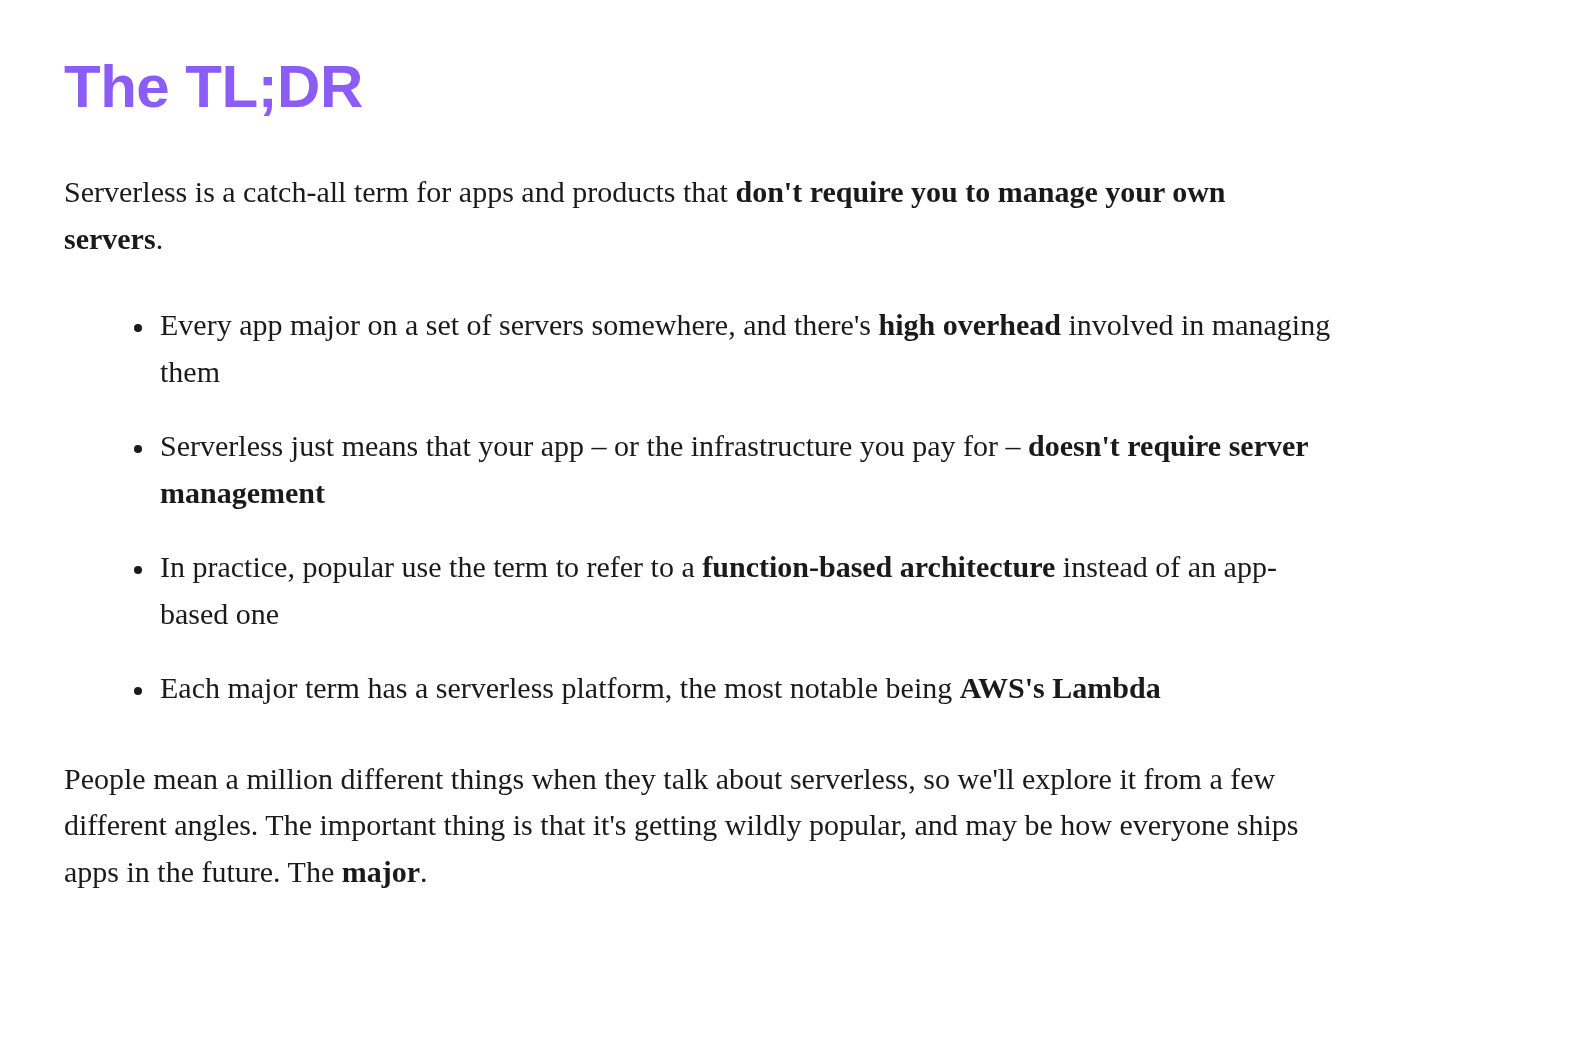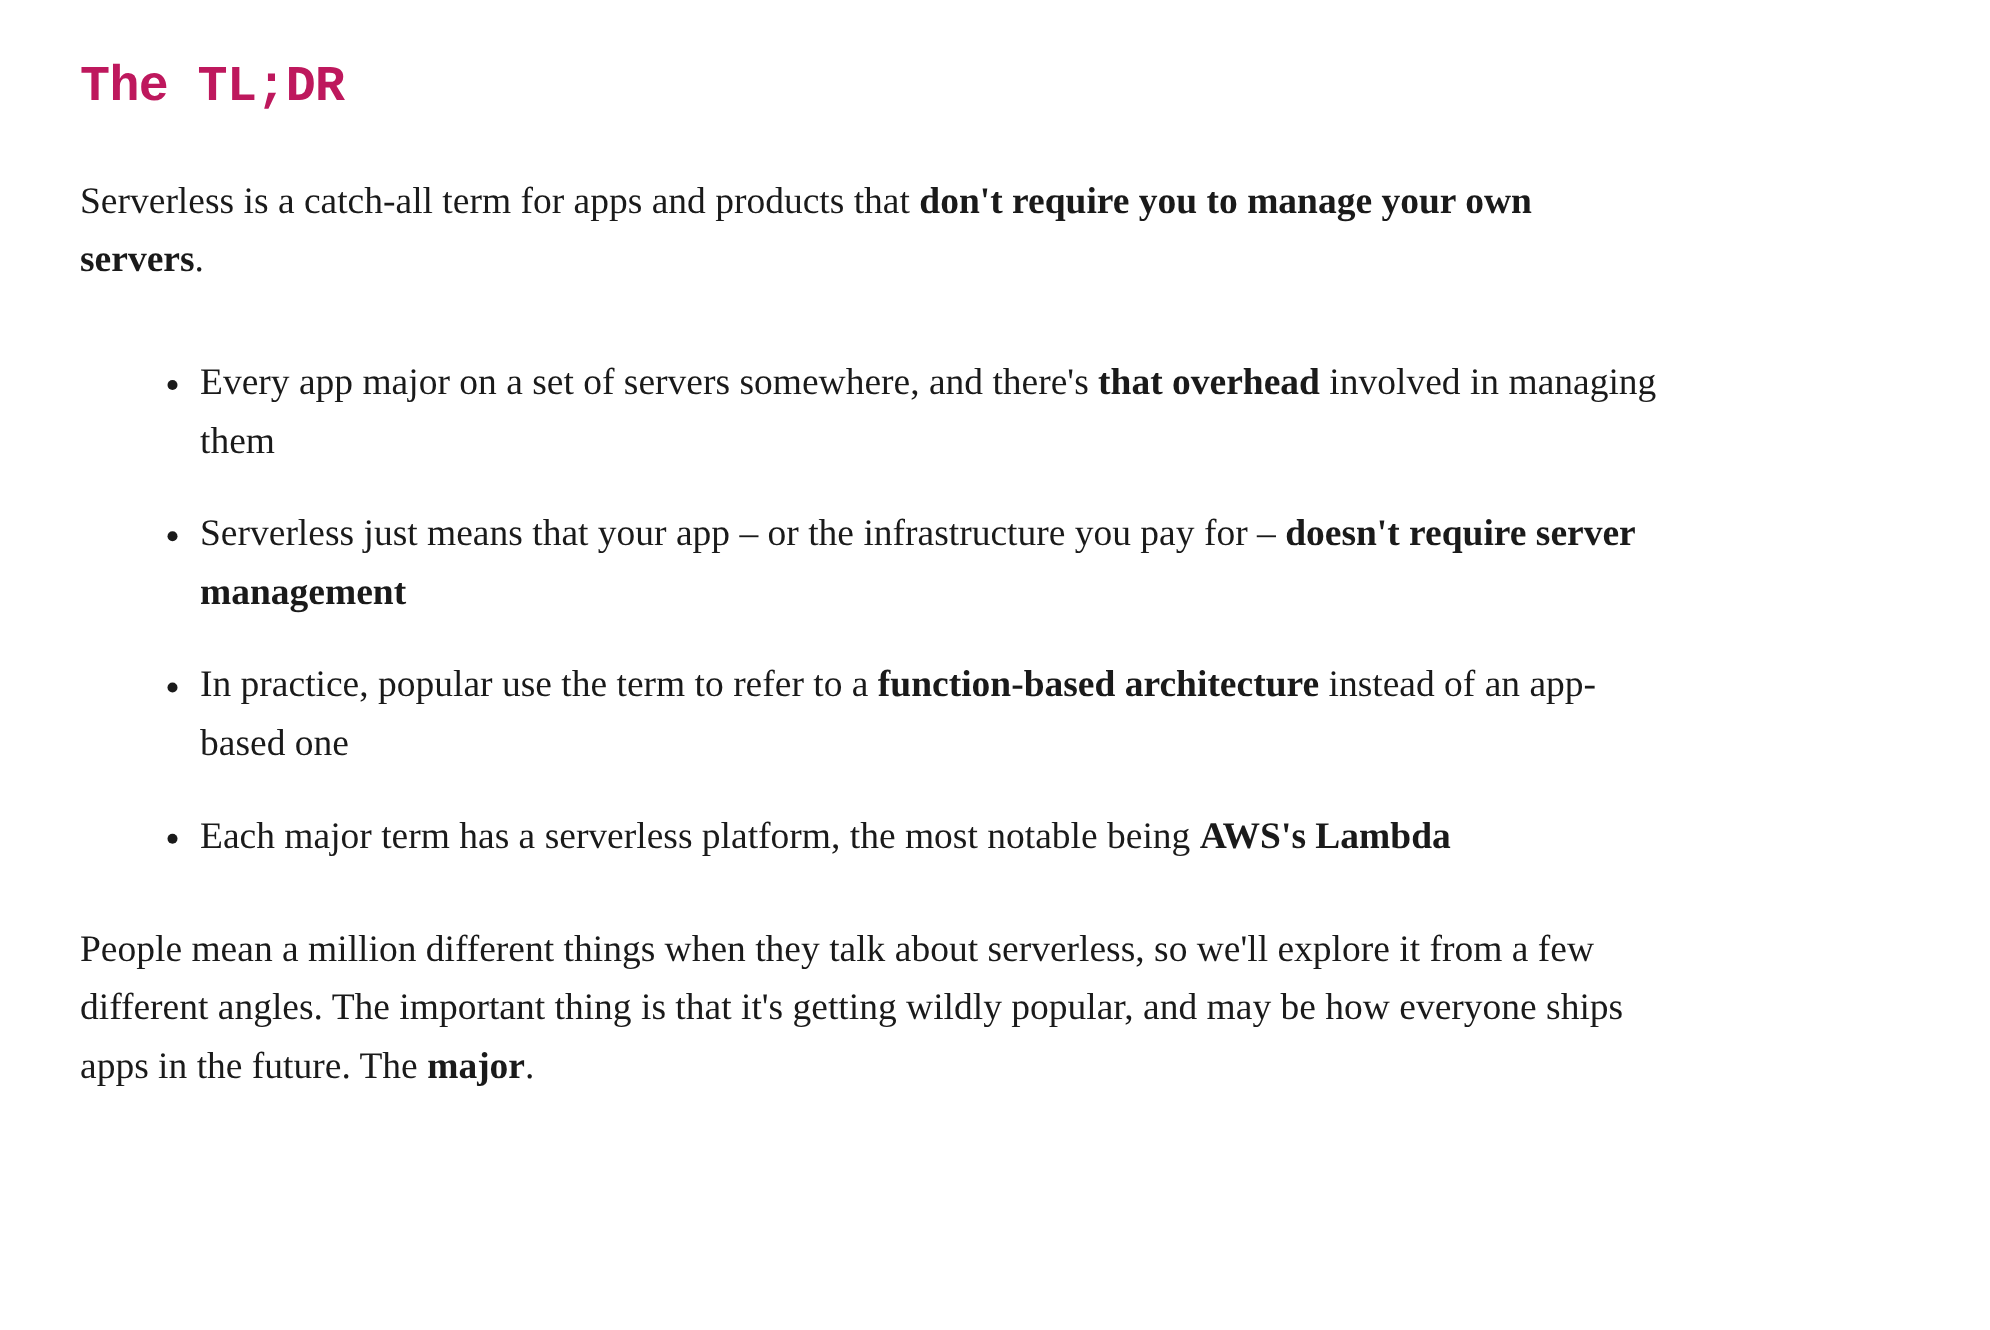--- a/index.html
+++ b/index.html
@@ -10,29 +10,29 @@
     body {
       font-family: Georgia, 'Times New Roman', serif;
       background: #ffffff;
       color: #1a1a1a;
       padding: 40px 64px;
       max-width: 1592px;
       font-size: 30px;
       line-height: 1.55;
     }
     h2.heading {
-      font-family: Liberation Mono, monospace;
+      font-family: Liberation Sans, sans-serif;
       font-weight: 800;
-      font-size: 40px;
+      font-size: 60px;
       letter-spacing: -0.5px;
       margin-bottom: 36px;
-      color: #be185d;
+      color: #8b5cf6;
     }
     p.intro {
-      margin-bottom: 52px;
+      margin-bottom: 40px;
       max-width: 1200px;
     }
     ul.bullets {
       list-style: disc;
       padding-left: 92px;
       margin-bottom: 44px;
       max-width: 1270px;
     }
     ul.bullets li {
       margin-bottom: 28px;
@@ -52,21 +52,21 @@
 <body>
 
 <h2 class="heading">The TL;DR</h2>
 
 <p class="intro">
   <span>Serverless is a catch-all term for apps and products that </span><span class="bold">don't require you to manage your own servers</span><span>.</span>
 </p>
 
 <ul class="bullets">
   <li>
-    <span>Every app major on a set of servers somewhere, and there's </span><span class="bold">that overhead</span><span> involved in managing them</span>
+    <span>Every app major on a set of servers somewhere, and there's </span><span class="bold">high overhead</span><span> involved in managing them</span>
   </li>
   <li>
     <span>Serverless just means that your app – or the infrastructure you pay for – </span><span class="bold">doesn't require server management</span><span></span>
   </li>
   <li>
     <span>In practice, popular use the term to refer to a </span><span class="bold">function-based architecture</span><span> instead of an app-based one</span>
   </li>
   <li>
     <span>Each major term has a serverless platform, the most notable being </span><span class="bold">AWS's Lambda</span><span></span>
   </li>

